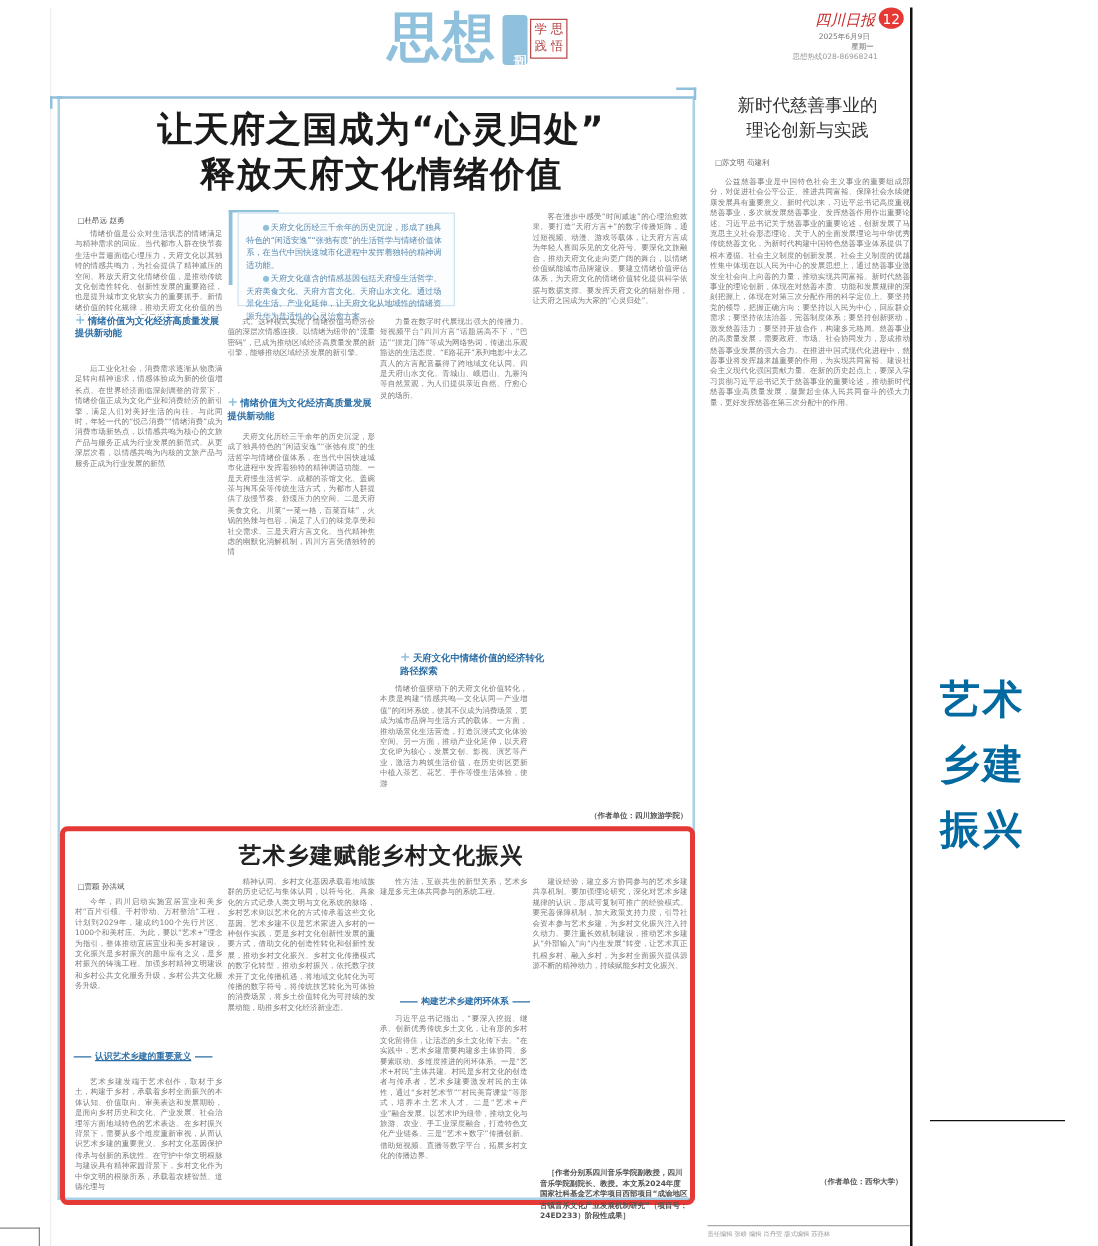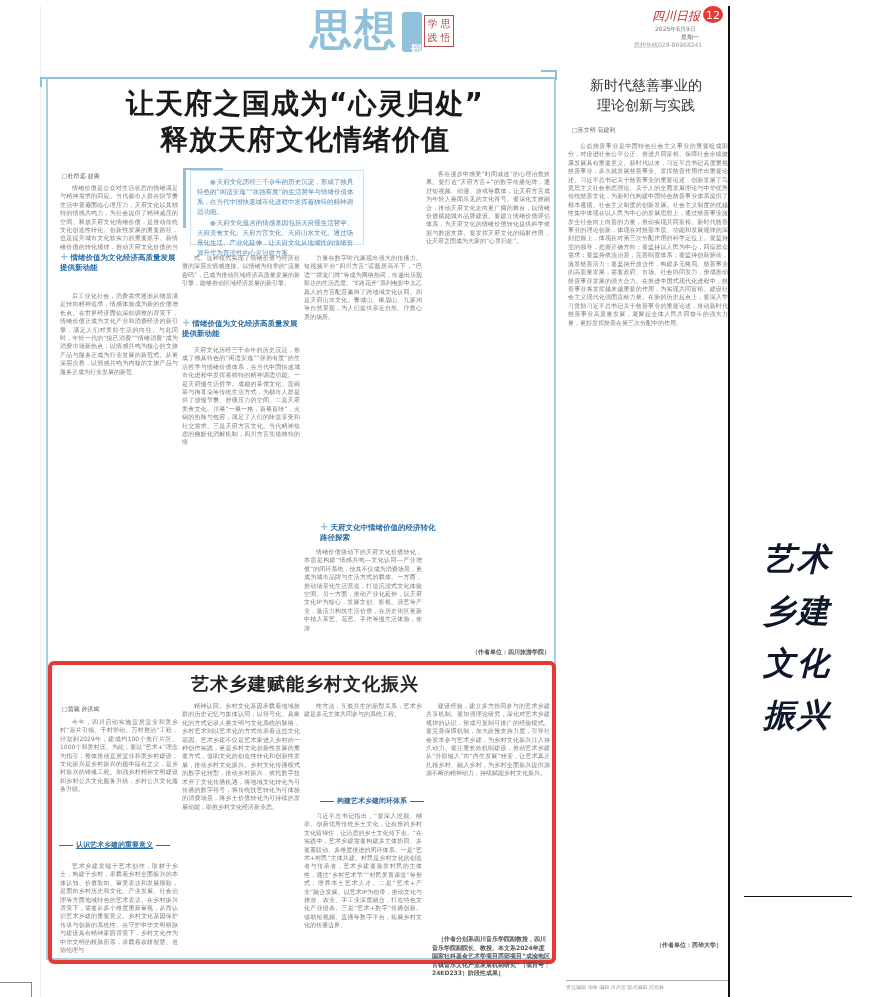--- a/index.html
+++ b/index.html
@@ -53,21 +53,21 @@
   
   .right-title { position: absolute; left: 566px; top: 75px; width: 160px; text-align: center; font-size: 14px; font-weight: normal; color: #333; line-height: 20px; }
   .right-byline { position: absolute; left: 572px; top: 126px; font-size: 6px; color: #666; }
   .right-col-a { left: 568px; top: 142px; width: 160px; height: 790px; }
   .right-unit { position: absolute; left: 656px; top: 941px; font-size: 6px; color: #555; font-weight: bold; }
   .footer-rule { position: absolute; left: 566px; top: 980px; width: 162px; height: 1px; background: #aaa; }
   .footer-credits { position: absolute; left: 566px; top: 984px; font-size: 5px; color: #999; }
 
   
   .caption-vert { position: absolute; left: 752px; top: 533px; width: 90px; }
-  .caption-vert .pair { font-size: 32px; font-weight: bold; color: #0f172a; line-height: 52px; text-align: center; letter-spacing: 2px; font-style: italic; }
+  .caption-vert .pair { font-size: 32px; font-weight: bold; color: #0369a1; line-height: 52px; text-align: left; letter-spacing: 2px; }
   .caption-underline { position: absolute; left: 744px; top: 896px; width: 108px; height: 1px; background: #111; }
 
   
   .stray-box { position: absolute; left: 0; top: 982px; width: 32px; height: 15px; border-top: 1px solid #888; border-right: 1px solid #888; }
 </style>
 </head>
 <body>
 
 <div class="page"></div>
 <div class="page-right-rule"></div>
@@ -180,18 +180,17 @@
 <div class="col right-col-a">
   <p>公益慈善事业是中国特色社会主义事业的重要组成部分，对促进社会公平公正、推进共同富裕、保障社会永续健康发展具有重要意义。新时代以来，习近平总书记高度重视慈善事业，多次就发展慈善事业、发挥慈善作用作出重要论述。习近平总书记关于慈善事业的重要论述，创新发展了马克思主义社会形态理论、关于人的全面发展理论与中华优秀传统慈善文化，为新时代构建中国特色慈善事业体系提供了根本遵循。社会主义制度的创新发展。社会主义制度的优越性集中体现在以人民为中心的发展思想上，通过慈善事业激发全社会向上向善的力量，推动实现共同富裕。新时代慈善事业的理论创新，体现在对慈善本质、功能和发展规律的深刻把握上，体现在对第三次分配作用的科学定位上。要坚持党的领导，把握正确方向；要坚持以人民为中心，回应群众需求；要坚持依法治善，完善制度体系；要坚持创新驱动，激发慈善活力；要坚持开放合作，构建多元格局。慈善事业的高质量发展，需要政府、市场、社会协同发力，形成推动慈善事业发展的强大合力。在推进中国式现代化进程中，慈善事业将发挥越来越重要的作用，为实现共同富裕、建设社会主义现代化强国贡献力量。在新的历史起点上，要深入学习贯彻习近平总书记关于慈善事业的重要论述，推动新时代慈善事业高质量发展，凝聚起全体人民共同奋斗的强大力量，更好发挥慈善在第三次分配中的作用。</p>
 </div>
 <div class="right-unit">（作者单位：西华大学）</div>
 <div class="footer-rule"></div>
 <div class="footer-credits">责任编辑 张峤  编辑 肖丹莹  版式编辑 苏燕林</div>
 
 <div class="caption-vert">
   <div class="pair">艺术</div>
   <div class="pair">乡建</div>
-  <div class="pair">文化</div>
   <div class="pair">振兴</div>
 </div>
 <div class="caption-underline"></div>
 
 <div class="stray-box"></div>
 
 </body></html>

